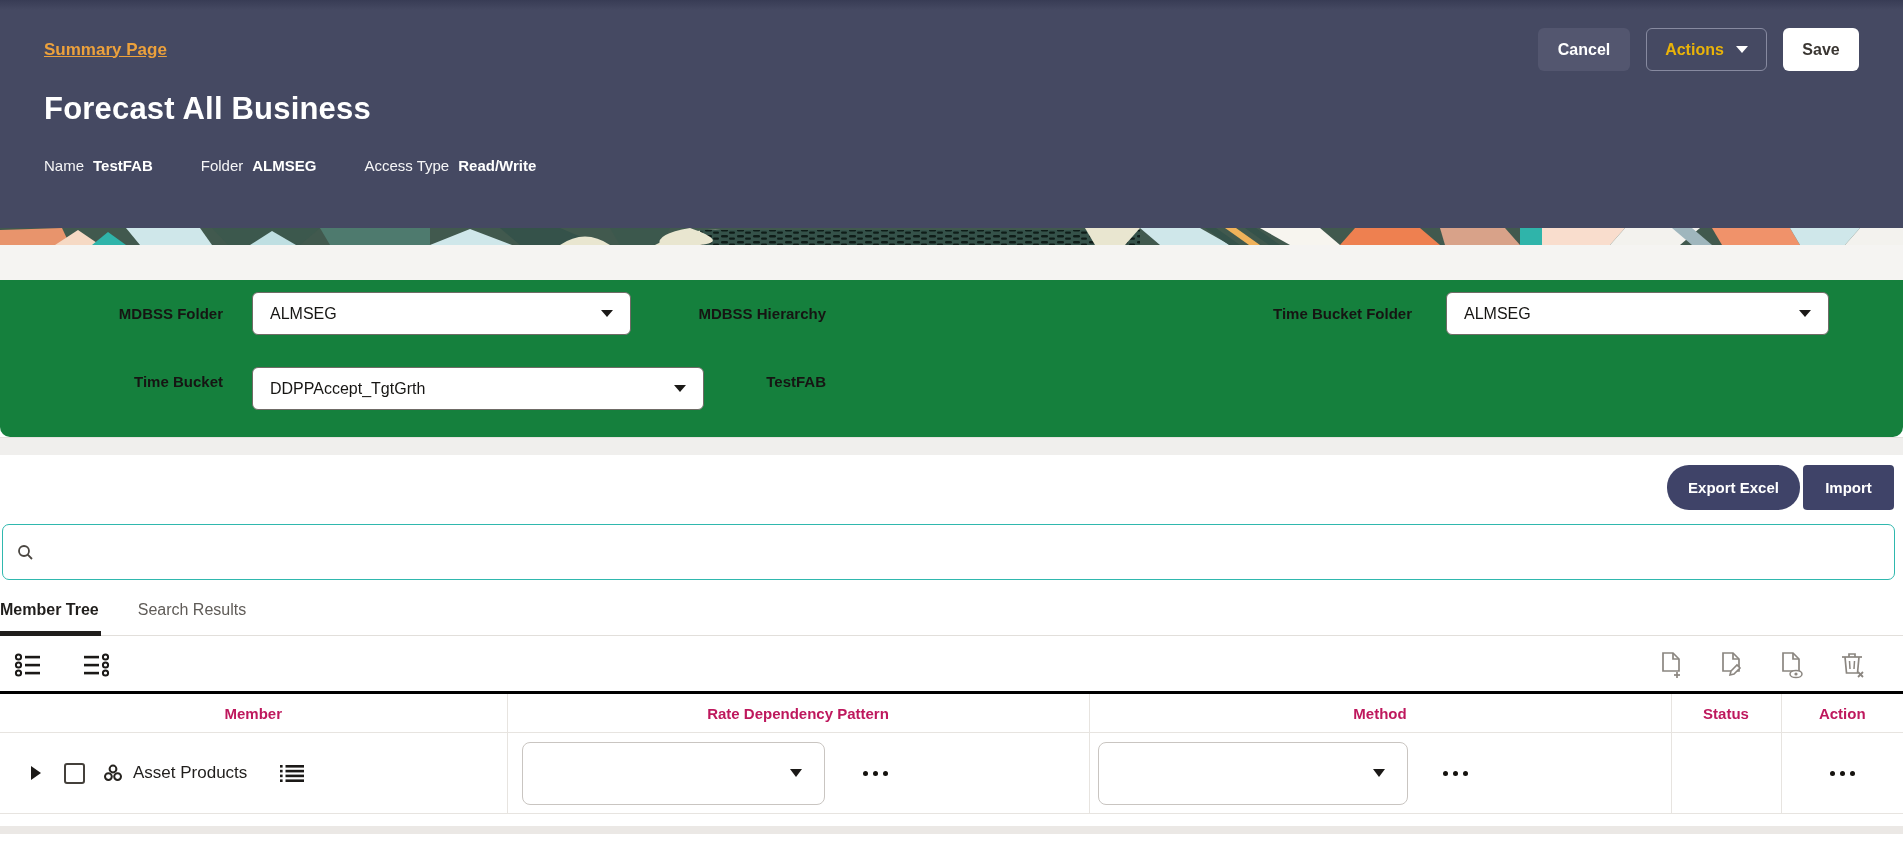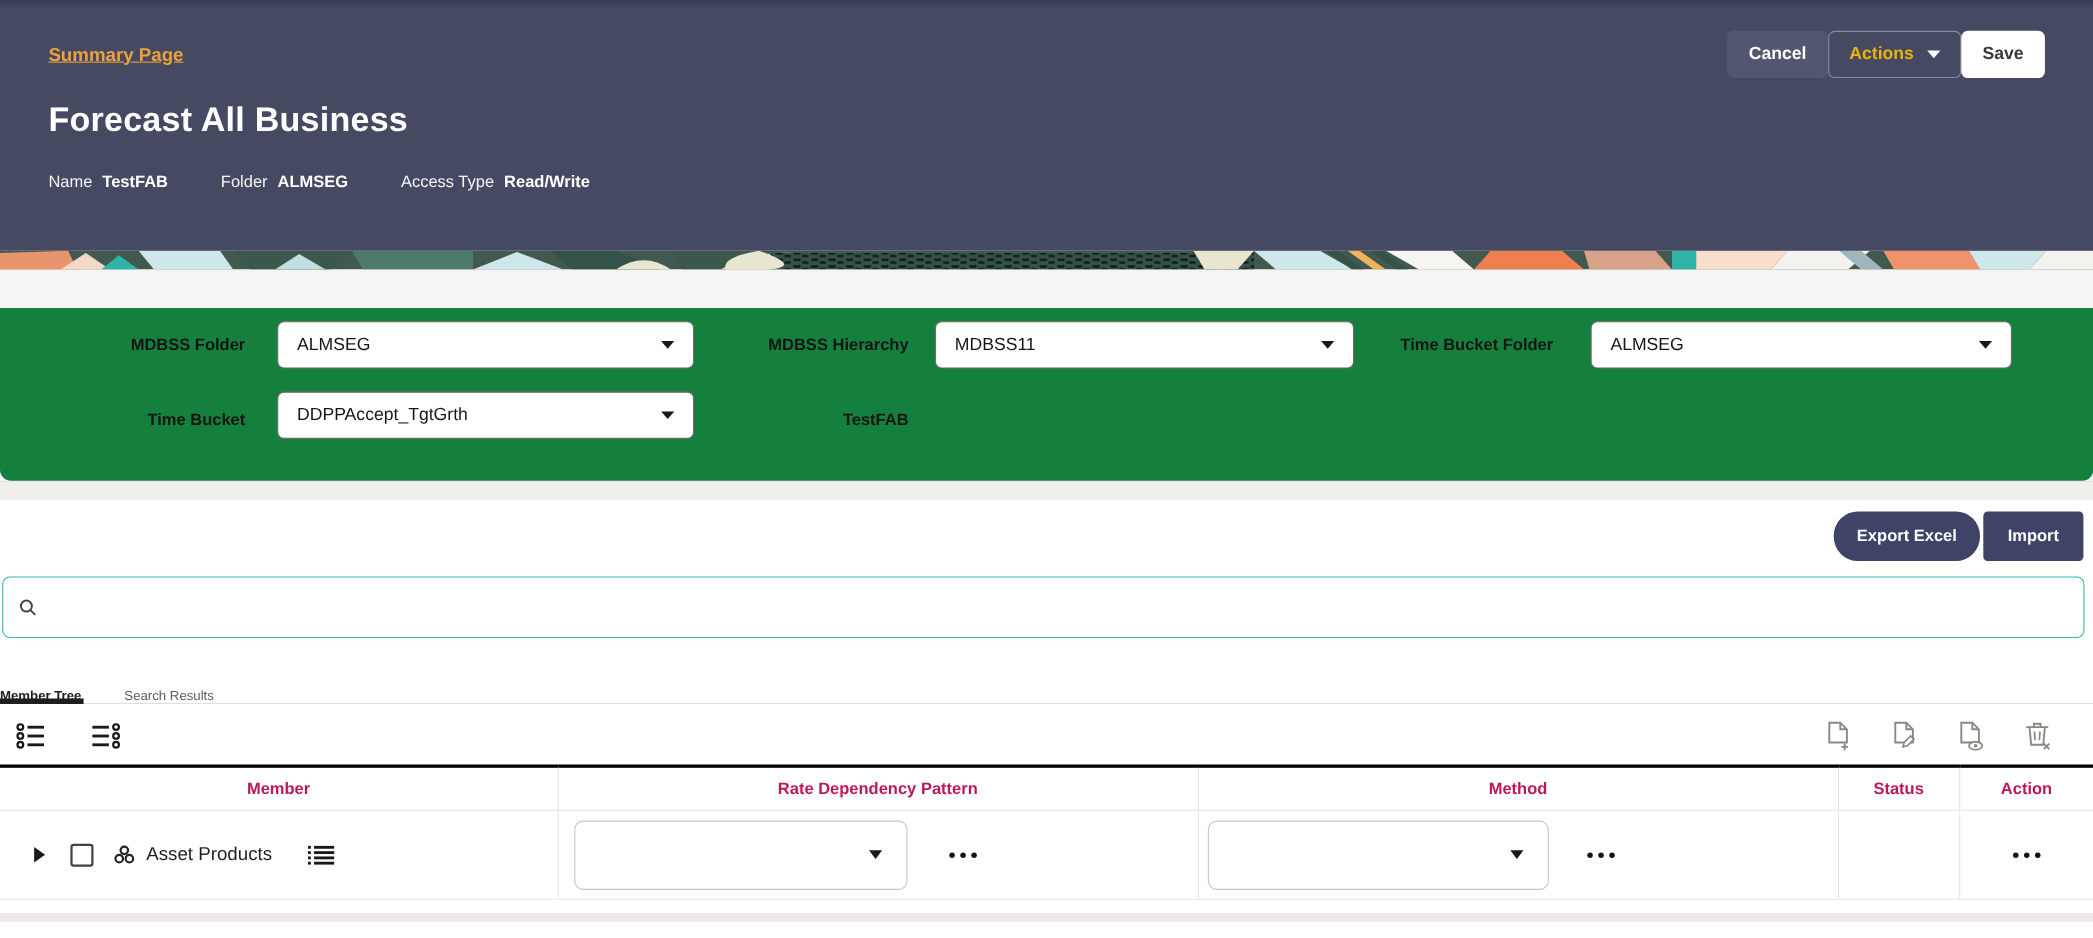--- a/index.html
+++ b/index.html
@@ -9,21 +9,21 @@
     font-family:"Liberation Sans", sans-serif;
     background:#ffffff; color:#161513;
   }
 
   
   .app-header { position:relative; height:228px; background:#454962; padding:0 44px; }
   .app-header::before { content:""; position:absolute; left:0; top:0; right:0; height:10px;
     background:linear-gradient(#383c55,#454962); }
   .header-row1 { display:flex; justify-content:space-between; align-items:center; padding-top:28px; }
   .breadcrumb-link { color:#eca13c; font-size:17px; font-weight:bold; text-decoration:underline; cursor:pointer; }
-  .header-buttons { display:flex; align-items:center; }
+  .header-buttons { display:flex; gap:16px; align-items:center; }
   .btn { border-radius:6px; font-size:16px; font-weight:bold; height:43px; display:flex;
     align-items:center; justify-content:center; cursor:pointer; border:none;
     font-family:"Liberation Sans", sans-serif; }
   .btn-cancel { background:#53566f; color:#fff; width:92px; }
   .btn-actions { background:transparent; color:#eab308; border:1px solid #878aa0; width:121px; gap:12px; }
   .btn-save { background:#ffffff; color:#3a3632; width:76px; }
   .caret-down { width:0; height:0; border-left:6px solid transparent; border-right:6px solid transparent;
     border-top:7px solid #ffffff; }
   .page-title { color:#ffffff; font-size:31px; font-weight:bold; margin:20px 0 0 0; letter-spacing:.2px; }
   .meta-row { display:flex; gap:48px; margin-top:30px; color:#ffffff; font-size:15px; }
@@ -57,21 +57,21 @@
   .btn-export { width:133px;border-radius:22px; }
   .btn-import { width:91px; }
 
   .search-row { margin:14px 8px 0 2px; }
   .search-box { height:56px; border:1px solid #2fb8ae; border-radius:7px; background:#fff;
     display:flex; align-items:center; padding:0 14px; gap:10px; }
   .search-box input { flex:1; border:none; outline:none; font-size:16px; color:#161513; background:transparent;
     font-family:"Liberation Sans", sans-serif; }
 
   .tabs-row { display:flex; gap:37px; margin-top:21px; border-bottom:1px solid #e2dfdb; padding-left:0; }
-  .tab { font-size:12px; padding:0 2px 0 0; color:#5f5b57; cursor:pointer; position:relative;margin-top:24px; }
+  .tab { font-size:16px; padding:0 2px 16px 0; color:#5f5b57; cursor:pointer; position:relative; }
   .tab.active { color:#201e1c; font-weight:bold; }
   .tab.active::after { content:""; position:absolute; left:0; right:0; bottom:-1px; height:5px; background:#201e1c; }
 
   .tree-toolbar { display:flex; justify-content:space-between; align-items:center; padding:15px 38px 12px 14px; }
   .tb-left { display:flex; gap:42px; }
   .tb-right { display:flex; gap:34px; }
   .icon-btn { background:none; border:none; padding:0; cursor:pointer; line-height:0; }
 
   
   table.member-table { width:100%; border-collapse:collapse; table-layout:fixed; }
@@ -179,33 +179,29 @@
 
 <div class="gray-band-top"></div>
 <section class="filters-panel">
   <div class="f-label" style="left:0; top:12px; width:223px;">MDBSS Folder</div>
   <div class="f-select" style="left:252px; top:12px; width:379px;">
     <span>ALMSEG</span>
     <span class="caret"></span>
   </div>
 
   <div class="f-label" style="left:631px; top:12px; width:195px;">MDBSS Hierarchy</div>
-  <div class="f-select" style="left:850px; top:12px; width:381px;">
-    <span>MDBSS11</span>
-    <span class="caret"></span>
-  </div>
 
   <div class="f-label" style="left:1231px; top:12px; width:181px;">Time Bucket Folder</div>
   <div class="f-select" style="left:1446px; top:12px; width:383px;">
     <span>ALMSEG</span>
     <span class="caret"></span>
   </div>
 
   <div class="f-label" style="left:0; top:80px; width:223px;">Time Bucket</div>
-  <div class="f-select" style="left:252px; top:76px; width:379px;">
+  <div class="f-select" style="left:252px; top:87px; width:452px;">
     <span>DDPPAccept_TgtGrth</span>
     <span class="caret"></span>
   </div>
 
   <div class="f-label" style="left:631px; top:80px; width:195px;">TestFAB</div>
 </section>
 <div class="gray-gap"></div>
 
 <section class="content">
 

